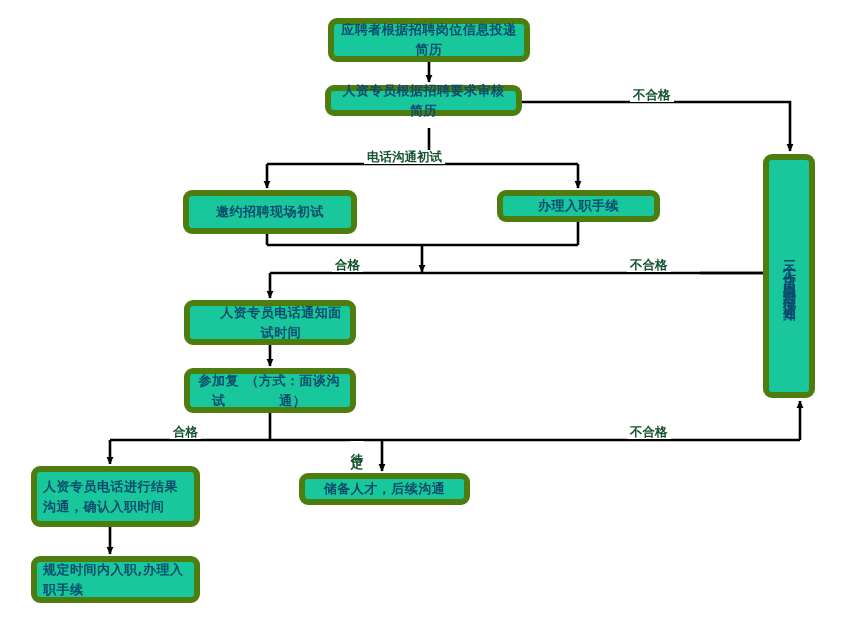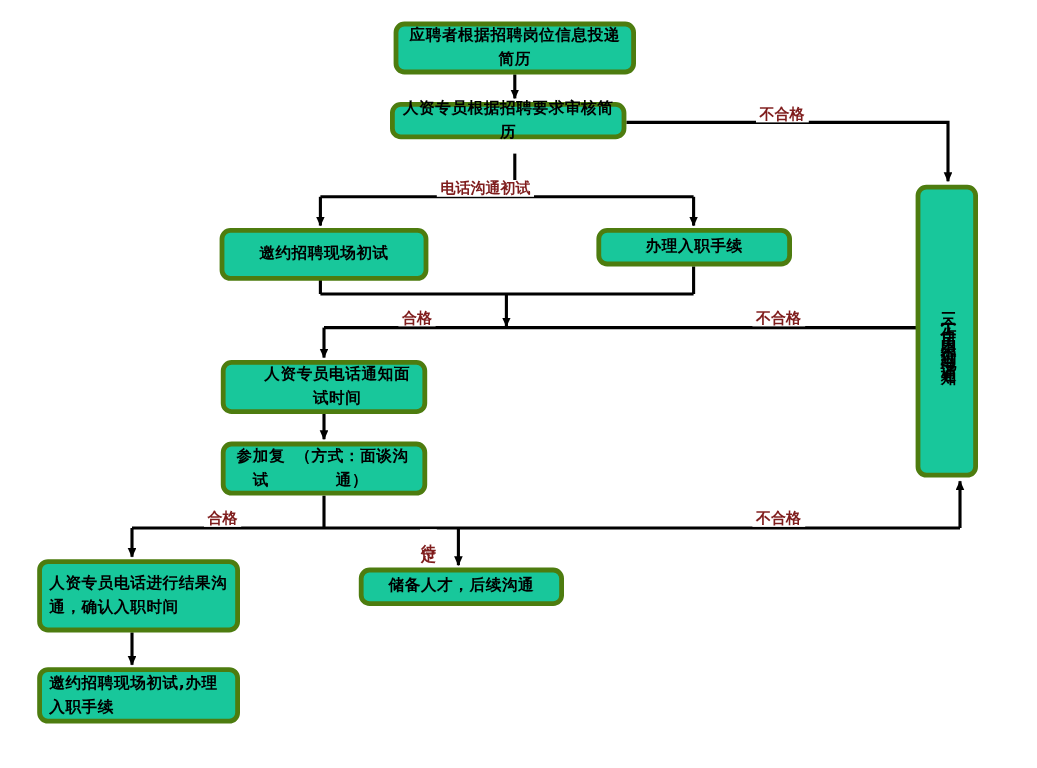--- a/index.html
+++ b/index.html
@@ -8,46 +8,46 @@
     width:864px;height:640px;
     background:#ffffff;
     font-family:"DejaVu Sans","Liberation Sans",sans-serif;
     overflow:hidden;
   }
   svg.wires{position:absolute;left:0;top:0;width:864px;height:640px;}
   .node{
     position:absolute;
     box-sizing:border-box;
     background:#18c79b;
-    border:4px solid #4d7c0f;
+    border:6px solid #4d7c0f;
     border-radius:9px;
     display:flex;
     align-items:center;
     justify-content:center;
     text-align:center;
-    color:#000000;
+    color:#0c4a6e;
     font-weight:bold;
     font-size:13px;
     line-height:20px;
     padding:2px 6px;
     letter-spacing:0.5px;
   }
   .node.left-align{ text-align:left; justify-content:flex-start; }
   .node.vertical{
     writing-mode:vertical-rl;
     text-orientation:upright;
     letter-spacing:4px;
     line-height:30px;
     padding:8px 2px;
   }
   .edge-label{
     position:absolute;
     font-size:12.5px;
     font-weight:bold;
-    color:#7f1d1d;
+    color:#14532d;
     background:#ffffff;
     padding:0 3px;
     white-space:nowrap;
     line-height:14px;
   }
   .edge-label.vertical{
     writing-mode:vertical-rl;
     text-orientation:upright;
     letter-spacing:3px;
     padding:2px 0;
@@ -109,21 +109,21 @@
 
   <div class="node" style="left:184px;top:300px;width:172px;height:45px;padding-left:28px;">人资专员电话通知面试时间</div>
 
   <div class="node" style="left:184px;top:368px;width:172px;height:45px;flex-direction:row;">
     <span>参加复试</span>
     <span>（方式：面谈沟通）</span>
   </div>
 
   <div class="node left-align" style="left:31px;top:466px;width:169px;height:61px;">人资专员电话进行结果沟通，确认入职时间</div>
 
-  <div class="node left-align" style="left:31px;top:556px;width:169px;height:47px;">邀约招聘现场初试,办理入职手续</div>
+  <div class="node left-align" style="left:31px;top:556px;width:169px;height:47px;">规定时间内入职,办理入职手续</div>
 
   <div class="node" style="left:299px;top:473px;width:171px;height:32px;">储备人才，后续沟通</div>
 
   <div class="node vertical" style="left:763px;top:154px;width:52px;height:244px;">三个工作日内未得到电话通知</div>
 
   <div class="edge-label" style="left:630px;top:88px;">不合格</div>
 
   <div class="edge-label" style="left:364px;top:150px;">电话沟通初试</div>
 
   <div class="edge-label" style="left:332px;top:258px;">合格</div>

